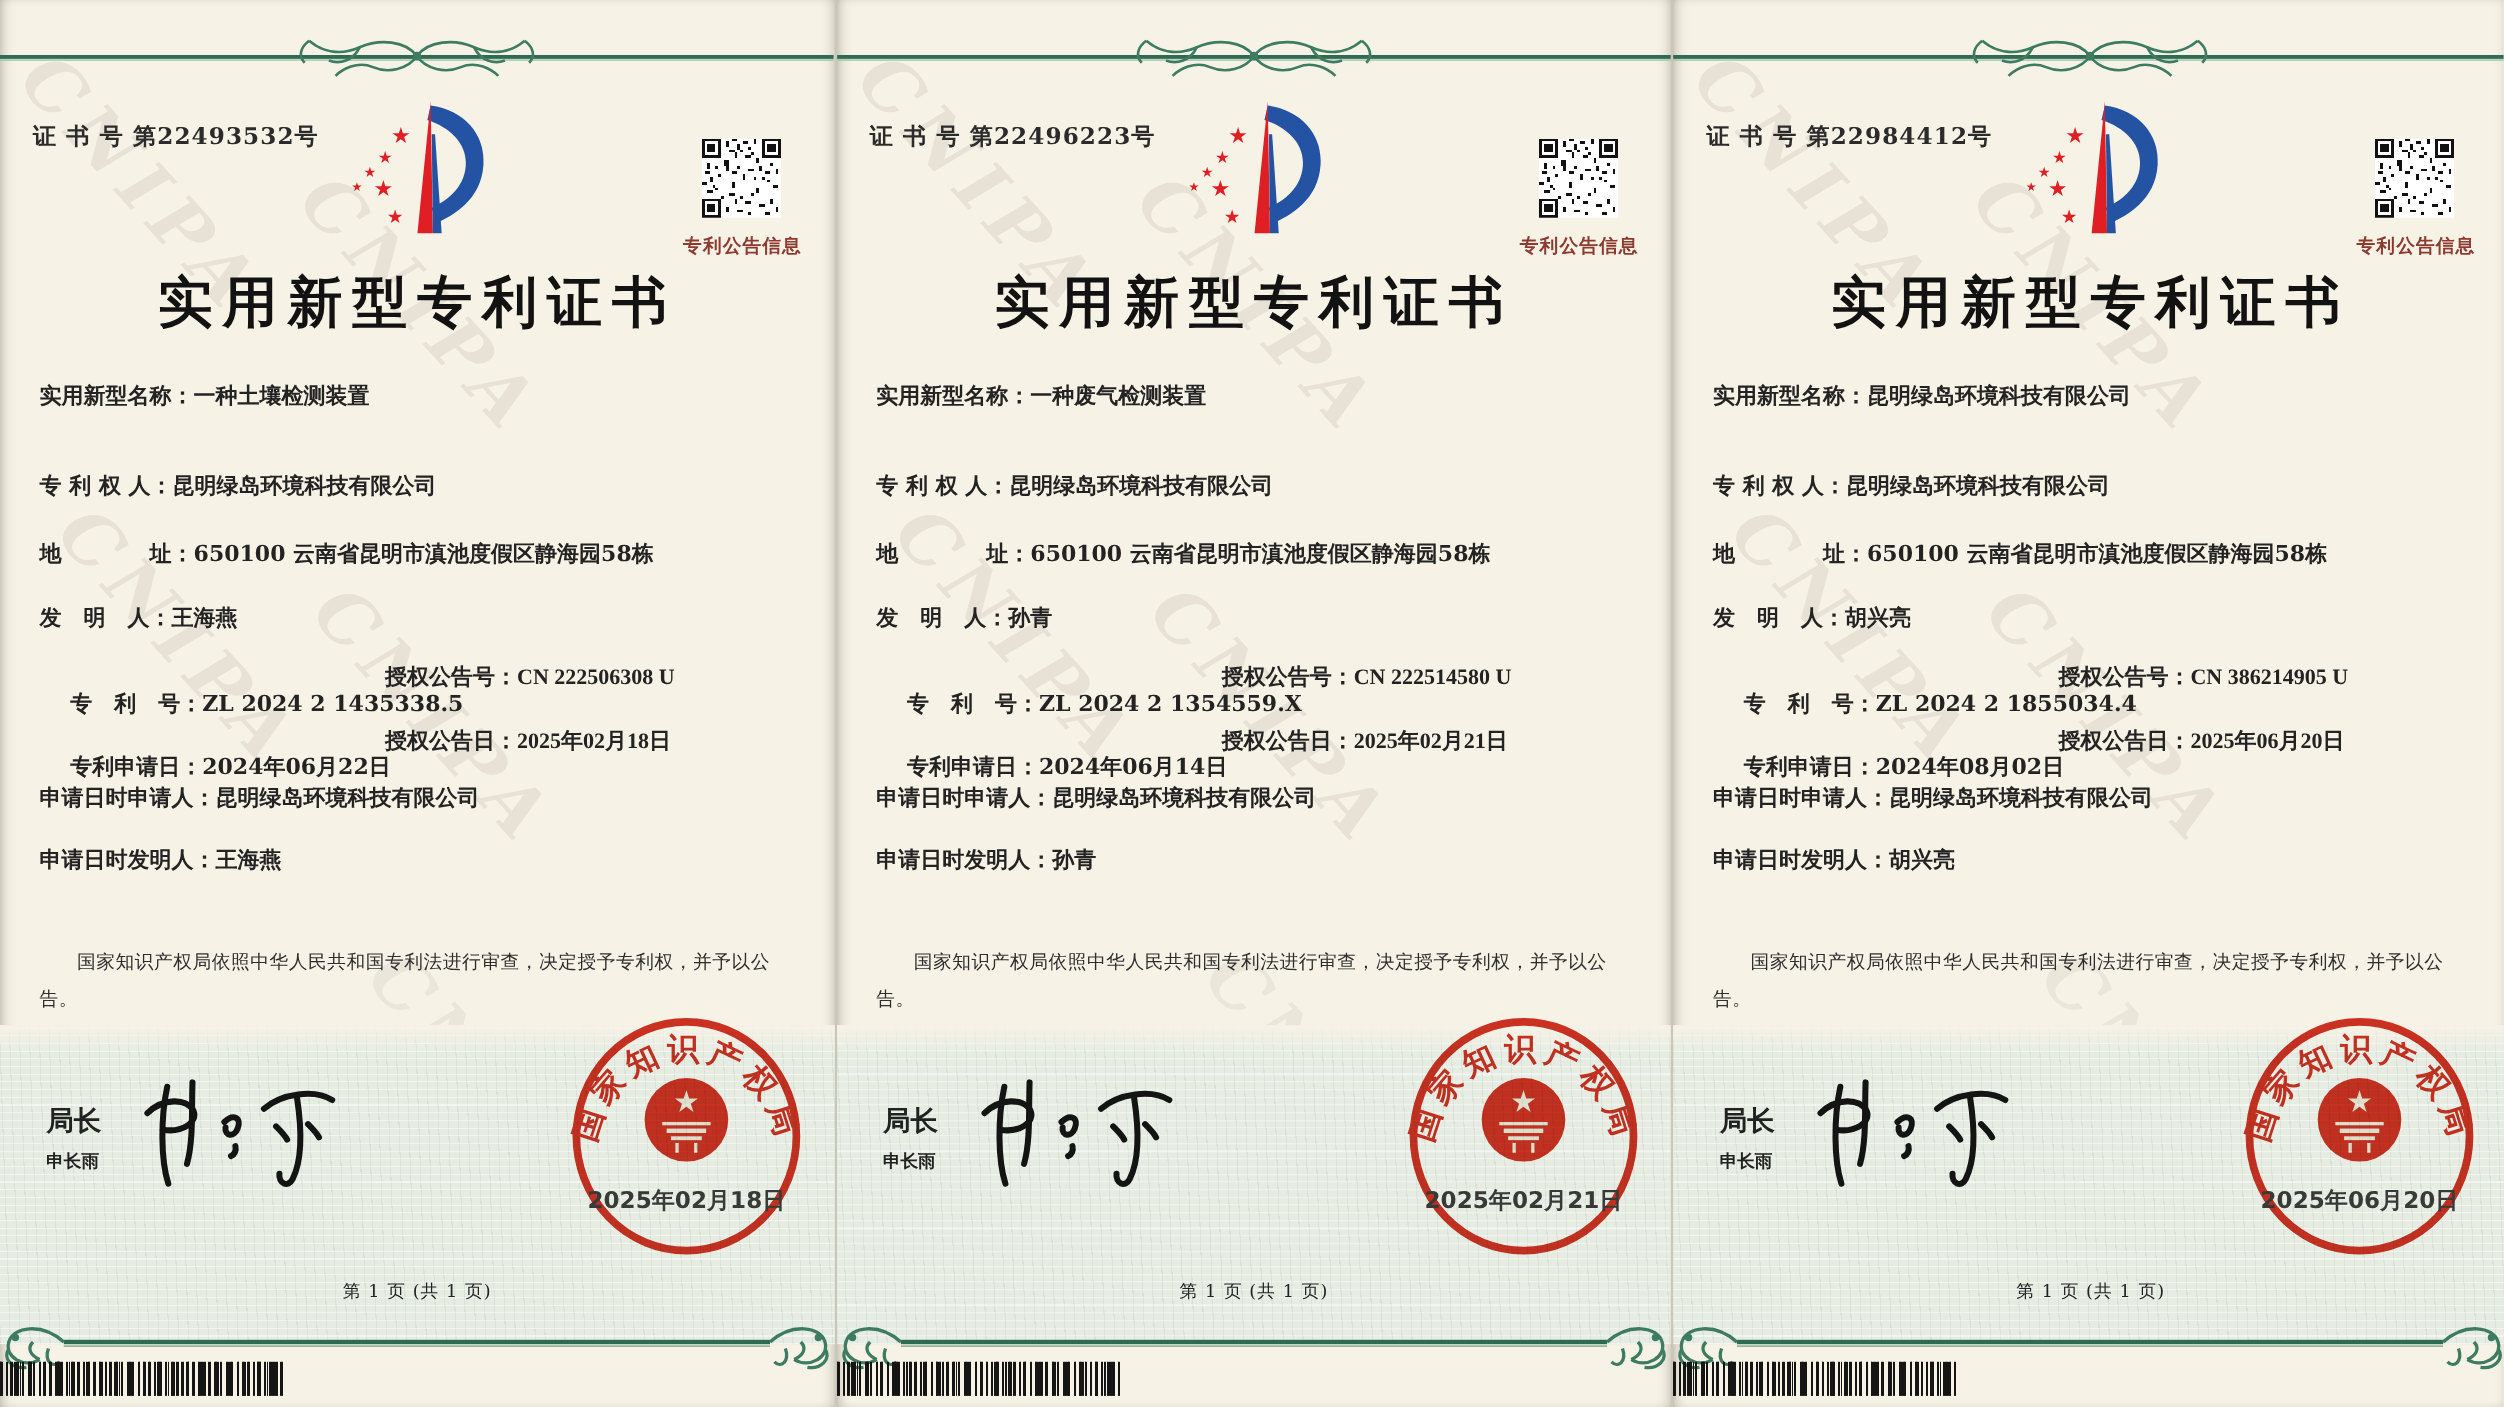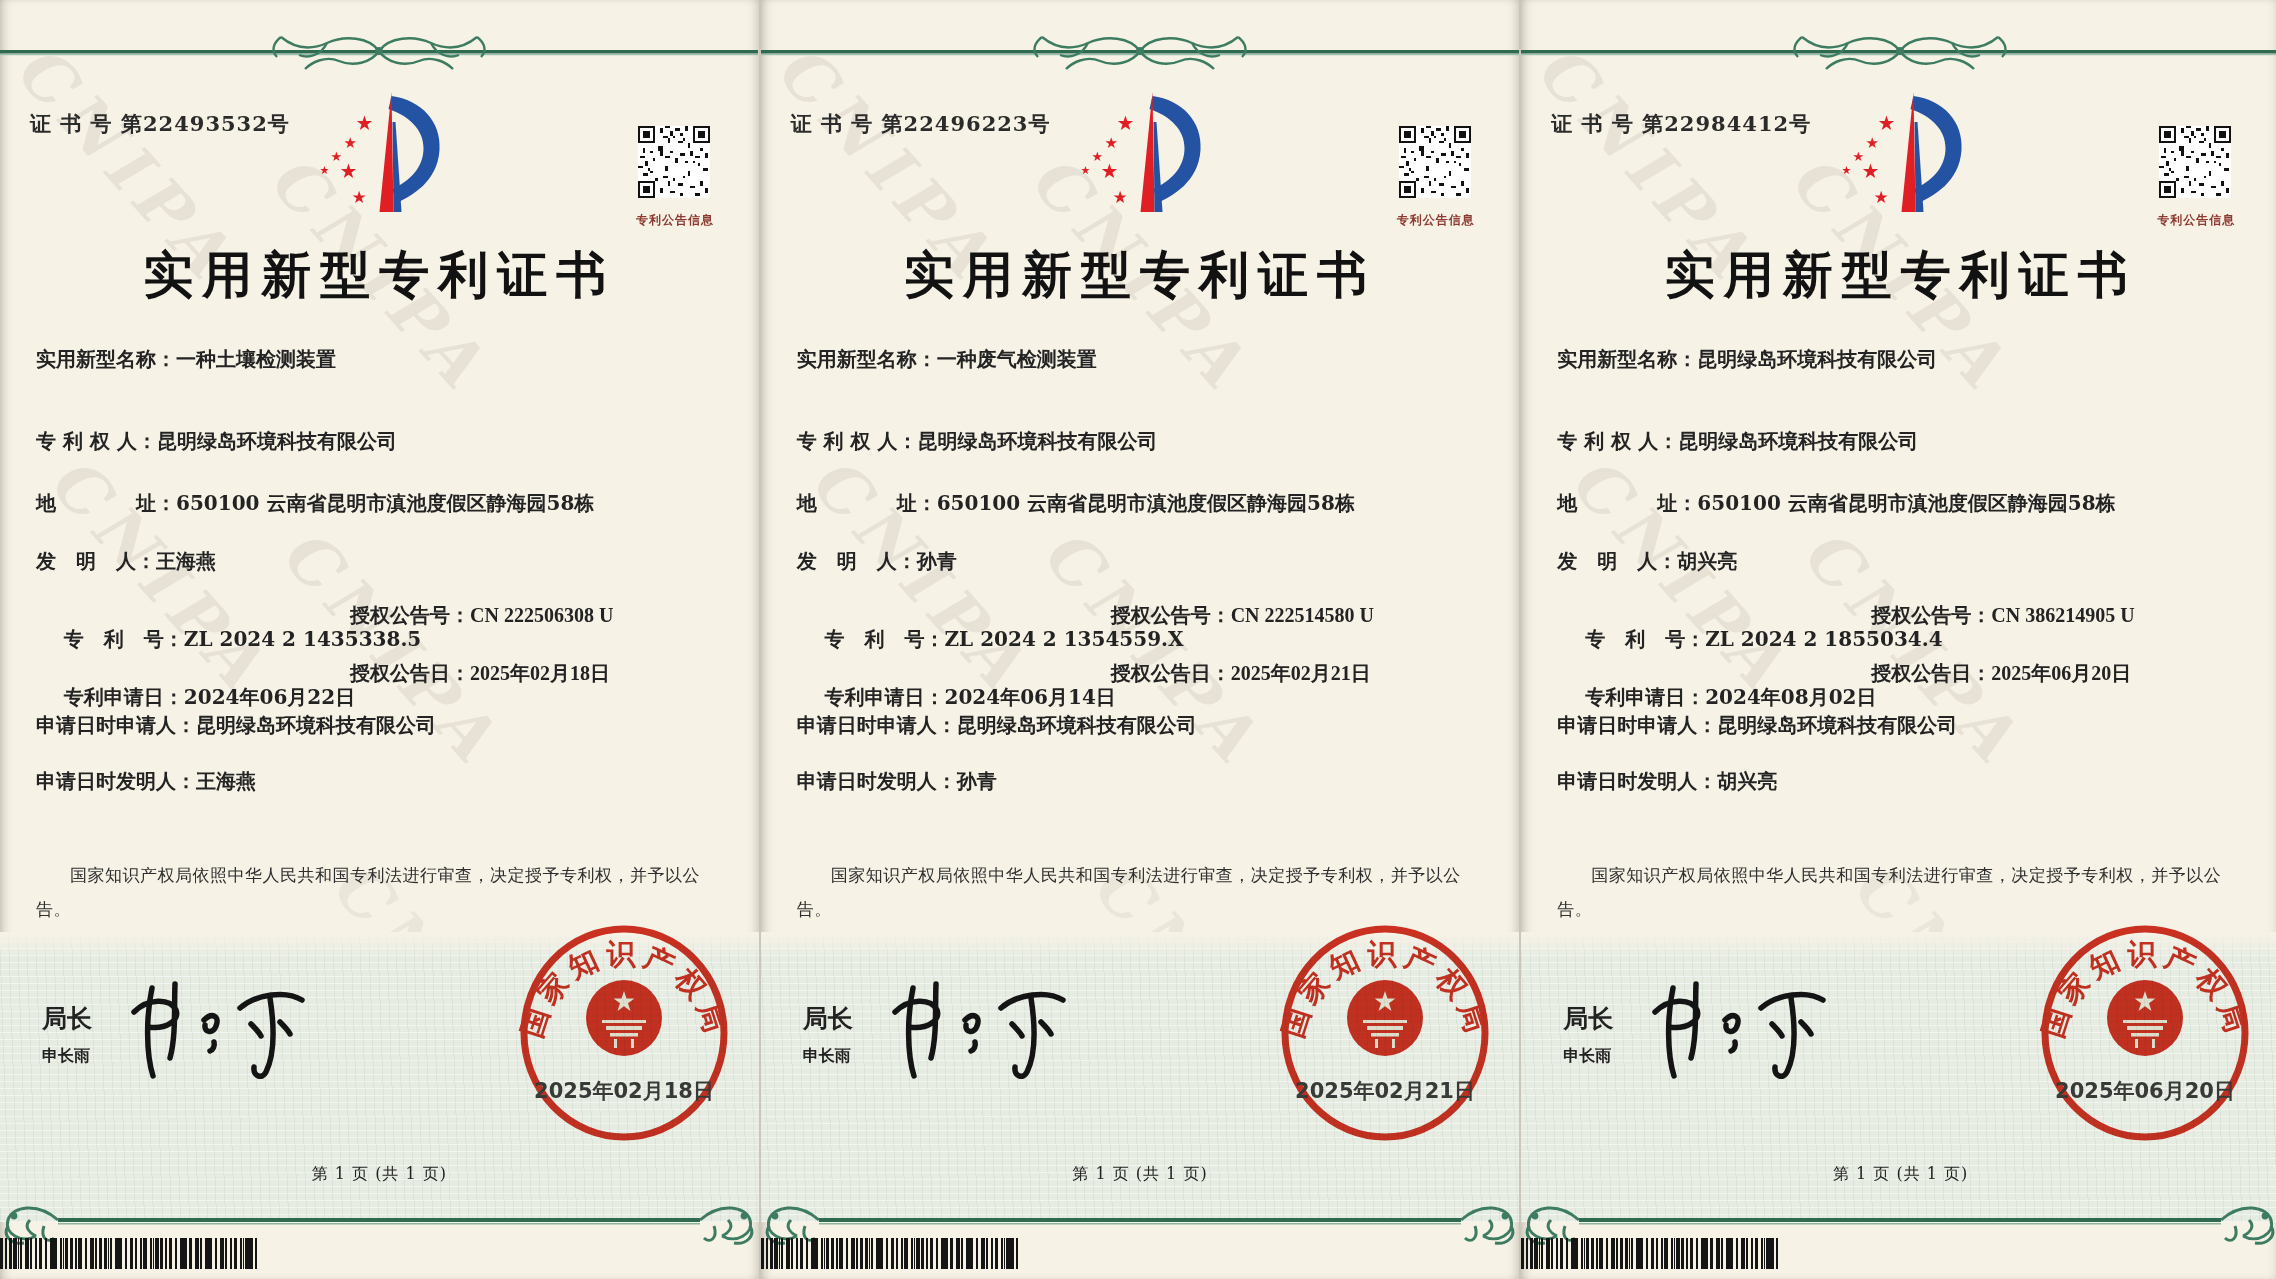--- a/index.html
+++ b/index.html
@@ -23,21 +23,21 @@
   .wm2{left:238px;top:238px;}
   .wm3{left:18px;top:540px;}
   .wm4{left:250px;top:612px;}
   .wm5{left:300px;top:944px;color:rgba(120,112,90,.09);}
 
   .top-border{position:absolute;top:34px;left:0;width:100%;height:44px;}
   .cert-no{position:absolute;top:110px;left:30px;font-size:21px;font-weight:600;letter-spacing:1px;color:#2b2b2b;white-space:pre;}
   .logo{position:absolute;top:90px;left:50%;transform:translateX(-53%);width:150px;height:155px;}
   .qr{position:absolute;top:126px;left:638px;width:72px;height:72px;}
   .qr-label{position:absolute;top:212px;left:600px;width:150px;text-align:center;
-            font-size:12px;font-weight:700;color:#8d3a30;letter-spacing:1px;white-space:nowrap;}
+            font-size:17px;font-weight:700;color:#8d3a30;letter-spacing:1px;white-space:nowrap;}
   .title{position:absolute;top:242px;left:0;width:100%;margin:0;text-align:center;
          font-size:50px;font-weight:700;letter-spacing:9px;color:#121212;}
 
   .row{position:absolute;left:36px;right:10px;font-size:20px;font-weight:600;white-space:pre-wrap;color:#232323;}
   .r1{top:346px;} .r2{top:428px;} .r3{top:490px;} .r4{top:548px;}
   .r5{top:602px;} .r6{top:660px;} .r7{top:712px;} .r8{top:768px;}
   .col2{position:absolute;left:314px;top:0;white-space:pre-wrap;font-family:Liberation Serif, serif;}
 
   .legal{position:absolute;top:858px;left:36px;right:34px;font-size:17px;line-height:34px;color:#2e2e2e;}
   .legal .l1{text-indent:2em;letter-spacing:.5px;}

